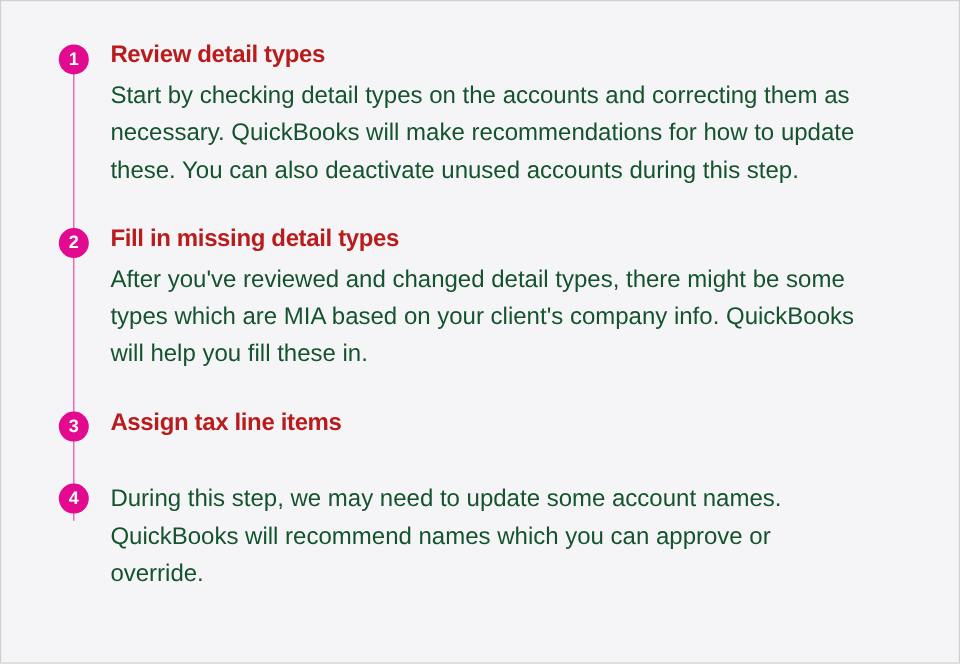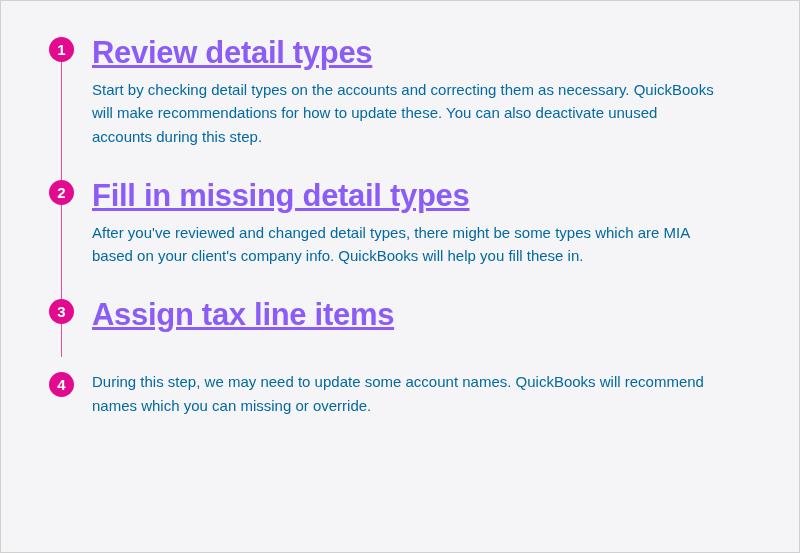--- a/index.html
+++ b/index.html
@@ -49,31 +49,30 @@
       flex-shrink: 0;
       position: relative;
       z-index: 1;
       margin-top: 2px;
     }
     .content {
       padding-left: 18px;
       max-width: 640px;
     }
     .title {
-      font-size: 31px;
+      font-size: 20px;
       font-weight: 800;
-      color: #8b5cf6;
+      color: #b91c1c;
       margin-bottom: 7px;
       letter-spacing: -0.3px;
-      text-decoration: underline;
     }
     .desc {
-      font-size: 15px;
+      font-size: 20px;
       line-height: 1.55;
-      color: #0369a1;
+      color: #14532d;
     }
   </style>
 </head>
 <body>
 
 <div class="steps">
   <div class="connector"></div>
 
   <div class="step">
     <div class="badge">1</div>
@@ -94,16 +93,16 @@
   <div class="step">
     <div class="badge">3</div>
     <div class="content">
       <div class="title">Assign tax line items</div>
     </div>
   </div>
 
   <div class="step">
     <div class="badge">4</div>
     <div class="content">
-      <div class="desc">During this step, we may need to update some account names. QuickBooks will recommend names which you can missing or override.</div>
+      <div class="desc">During this step, we may need to update some account names. QuickBooks will recommend names which you can approve or override.</div>
     </div>
   </div>
 </div>
 
 </body></html>

